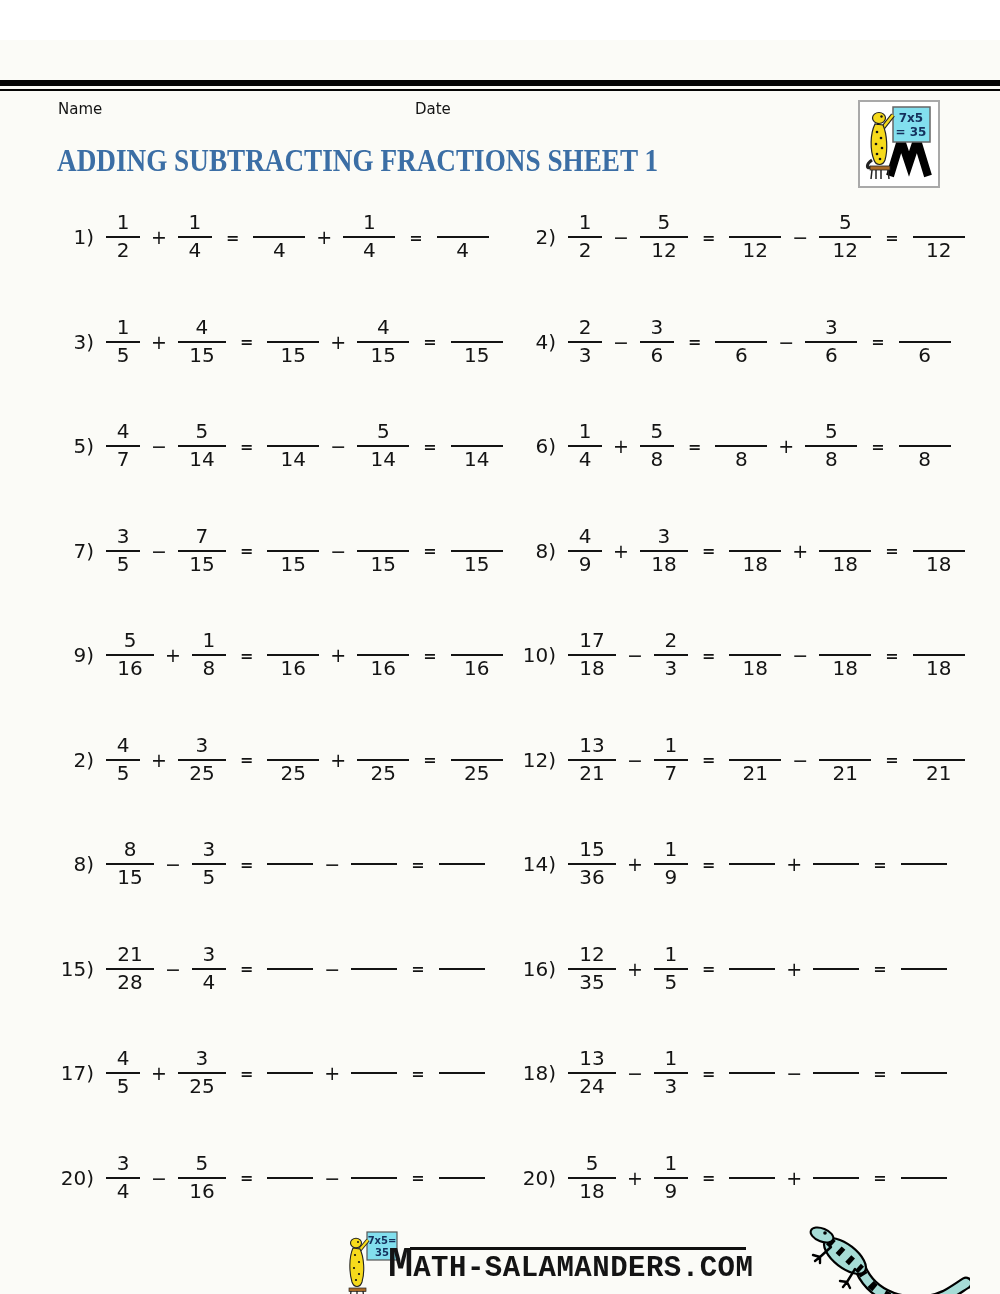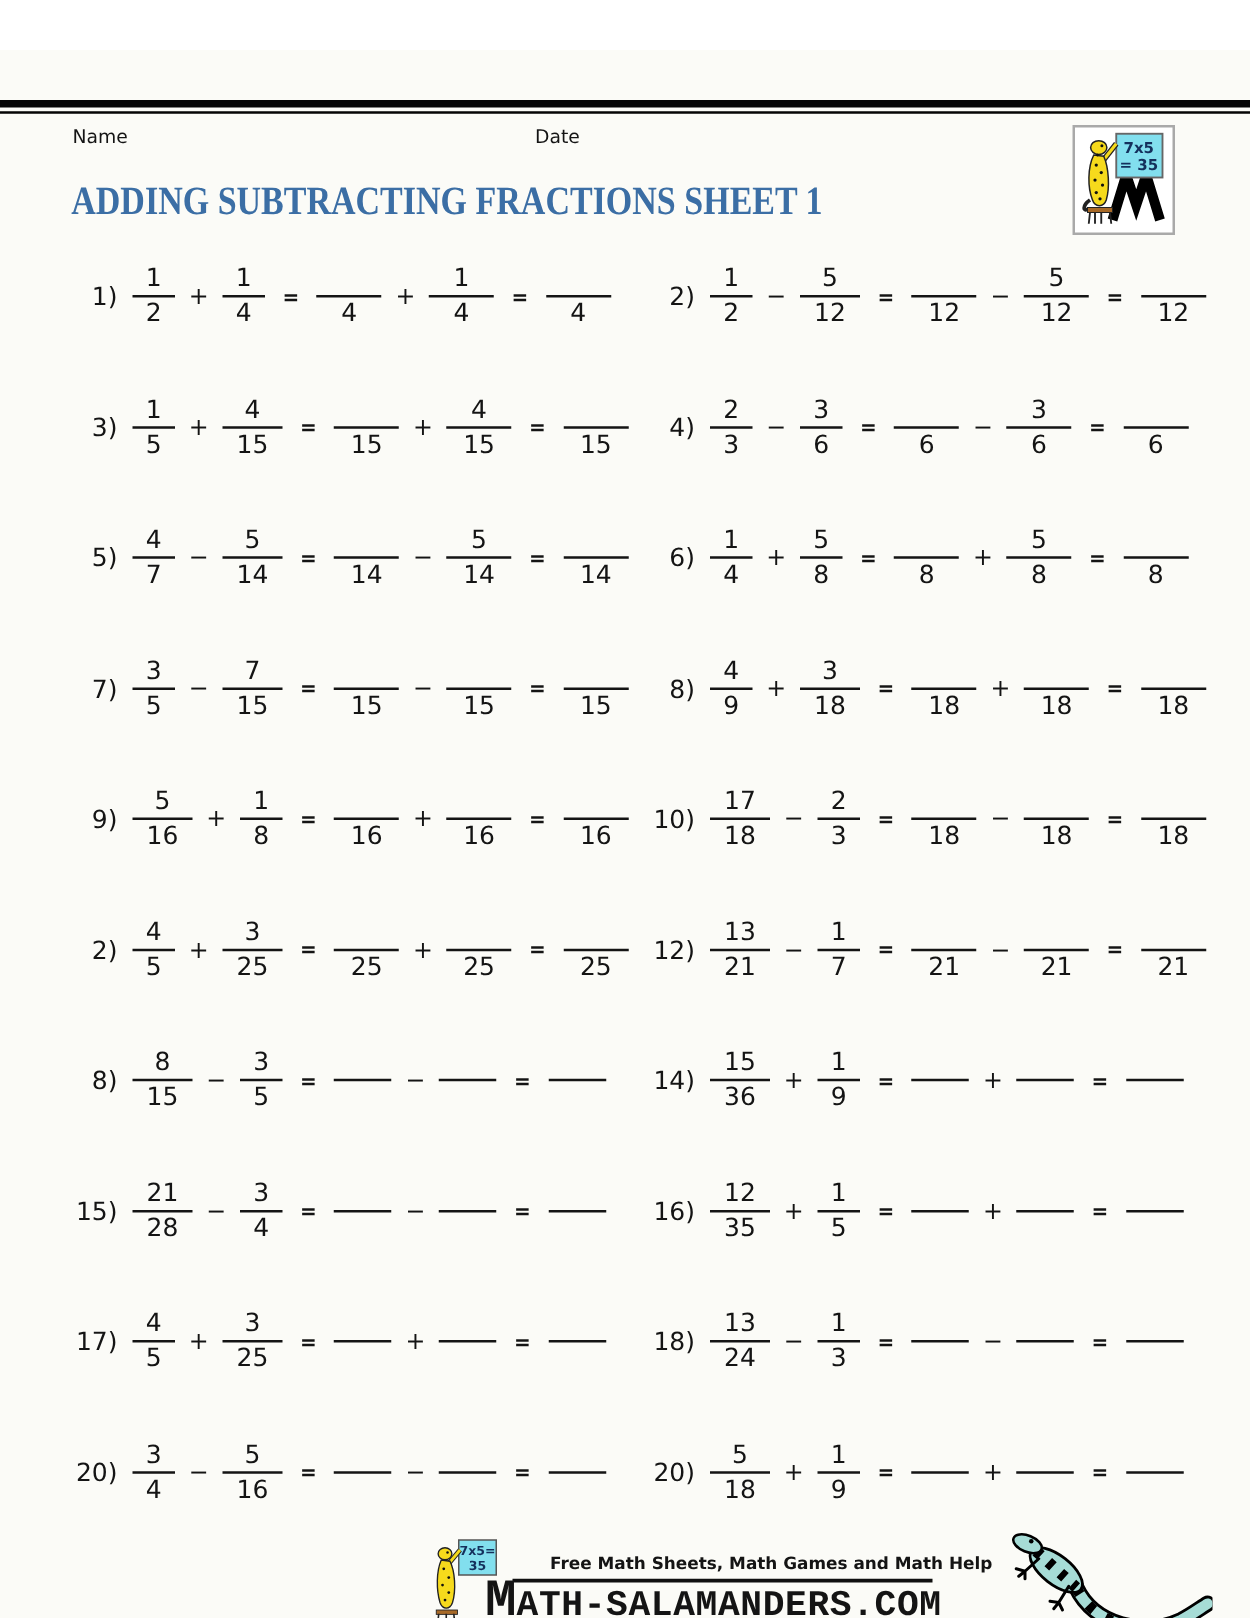--- a/index.html
+++ b/index.html
@@ -11,21 +11,21 @@
     --page-bg:#fbfbf7;
   }
   html,body{margin:0;padding:0;}
   body{font-family:"DejaVu Sans","Liberation Sans",sans-serif;color:var(--ink);}
   .page{position:relative;width:1000px;height:1294px;background:var(--page-bg);overflow:hidden;margin-top:40px;}
 
   .top-rule{position:absolute;left:0;top:40px;width:100%;height:6px;background:#050505;}
   .top-rule-thin{position:absolute;left:0;top:49px;width:100%;height:2px;background:#050505;}
 
   .name-label{position:absolute;left:58px;top:60px;font-size:15px;}
-  .date-label{position:absolute;left:428px;top:60px;font-size:15px;}
+  .date-label{position:absolute;left:415px;top:60px;font-size:15px;}
 
   .title{position:absolute;left:57px;top:102px;font-family:"Liberation Serif","DejaVu Serif",serif;
          font-weight:bold;font-size:32px;color:var(--title-color);white-space:nowrap;
          transform:scaleX(.85);transform-origin:left center;}
 
   .logo-box{position:absolute;top:60px;right:60px;width:78px;height:84px;background:#fff;
             border:2px solid #a9a9a9;display:flex;justify-content:center;}
 
   .problems{position:absolute;left:40px;top:145px;display:grid;grid-template-columns:462px 462px;grid-auto-rows:104.5px;}
   .problem{display:flex;align-items:center;}
@@ -748,21 +748,20 @@
         <circle cx="9" cy="25" r="1.1"></circle>
           <circle cx="13" cy="32" r="1.1"></circle>
           <circle cx="8" cy="38" r="1.1"></circle>
         <circle cx="13" cy="44" r="1.1"></circle>
           <circle cx="10" cy="50" r="1.1"></circle>
       </g>
       <rect x="3" y="58" width="17" height="3.5" fill="#a86a28" stroke="#222" stroke-width="0.7"></rect>
       <path d="M5 61 L4 70 M11 61 L11 70 M17 61 L18 70" stroke="#222" stroke-width="1.3"></path>
     </svg>
     <div class="footer-text">
-      <div class="tagline">Free Math Sheets, Math Games and Math Help</div>
       <div class="brand-rule"></div>
       <div class="brand">
         <span class="brand-m">M</span><span class="brand-rest">ATH-SALAMANDERS.COM</span>
       </div>
     </div>
   </div>
 
   <svg class="lizard" width="175" height="92" viewBox="0 0 175 92">
 
     <path d="M66 48 C80 78 120 88 150 74 C158 70 166 64 171 61" fill="none" stroke="#000" stroke-width="13" stroke-linecap="round"></path>

